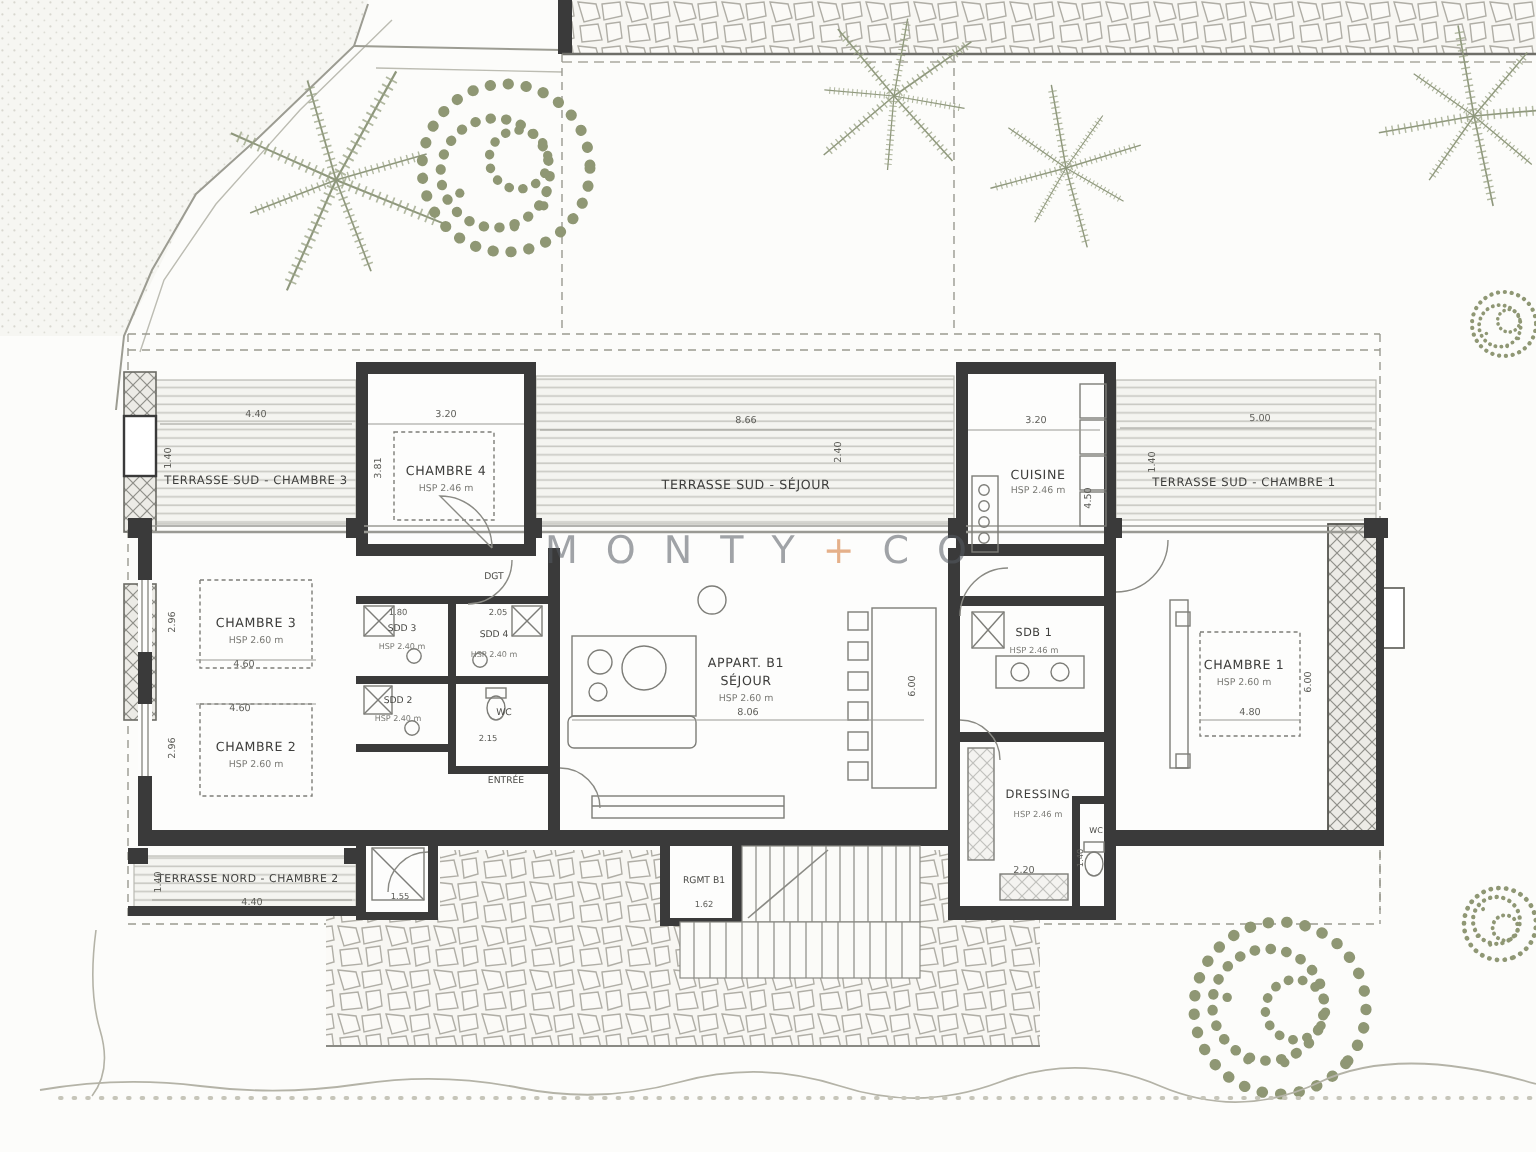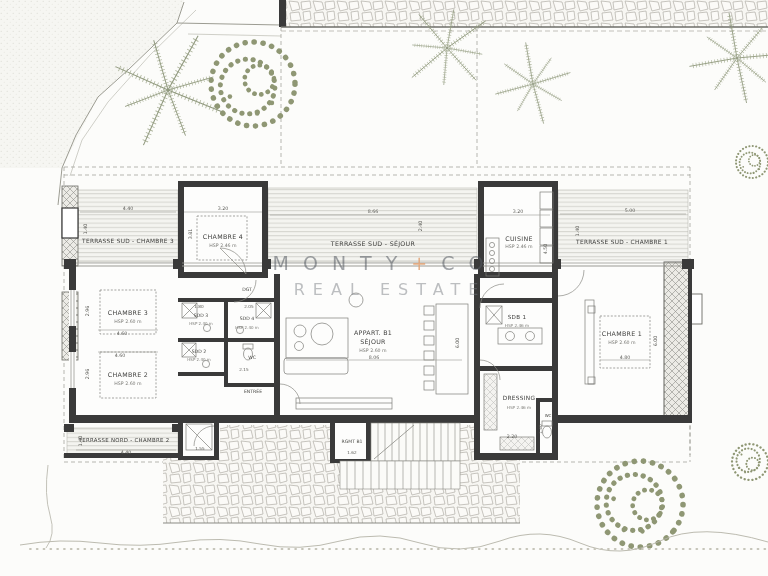--- a/index.html
+++ b/index.html
@@ -308,21 +308,20 @@
     <line x1="98" y1="330" x2="158" y2="330"></line>
     <line x1="98" y1="352" x2="158" y2="352"></line>
     <line x1="286" y1="360" x2="462" y2="360"></line>
     <line x1="600" y1="360" x2="650" y2="360"></line>
     <line x1="76" y1="450" x2="176" y2="450"></line>
   </g>
 </svg>
 
 <div id="wm">
   <div class="row1"><span>MONTY</span><span class="plus">+</span><span>CO</span></div>
-  <div class="row2">REAL ESTATE</div>
 </div>
 
 <div class="jardin" style="left:643px;top:99px;">JARDIN B1</div>
 
 <div class="lbl" style="left:128px;top:241px;font-size:5.8px;">TERRASSE SUD - CHAMBRE 3</div>
 <div class="lbl" style="left:223px;top:236px;">CHAMBRE 4</div>
 <div class="sub" style="left:223px;top:245px;">HSP 2.46 m</div>
 <div class="lbl" style="left:373px;top:243px;">TERRASSE SUD - SÉJOUR</div>
 <div class="lbl" style="left:519px;top:238px;">CUISINE</div>
 <div class="sub" style="left:519px;top:246px;">HSP 2.46 m</div>

